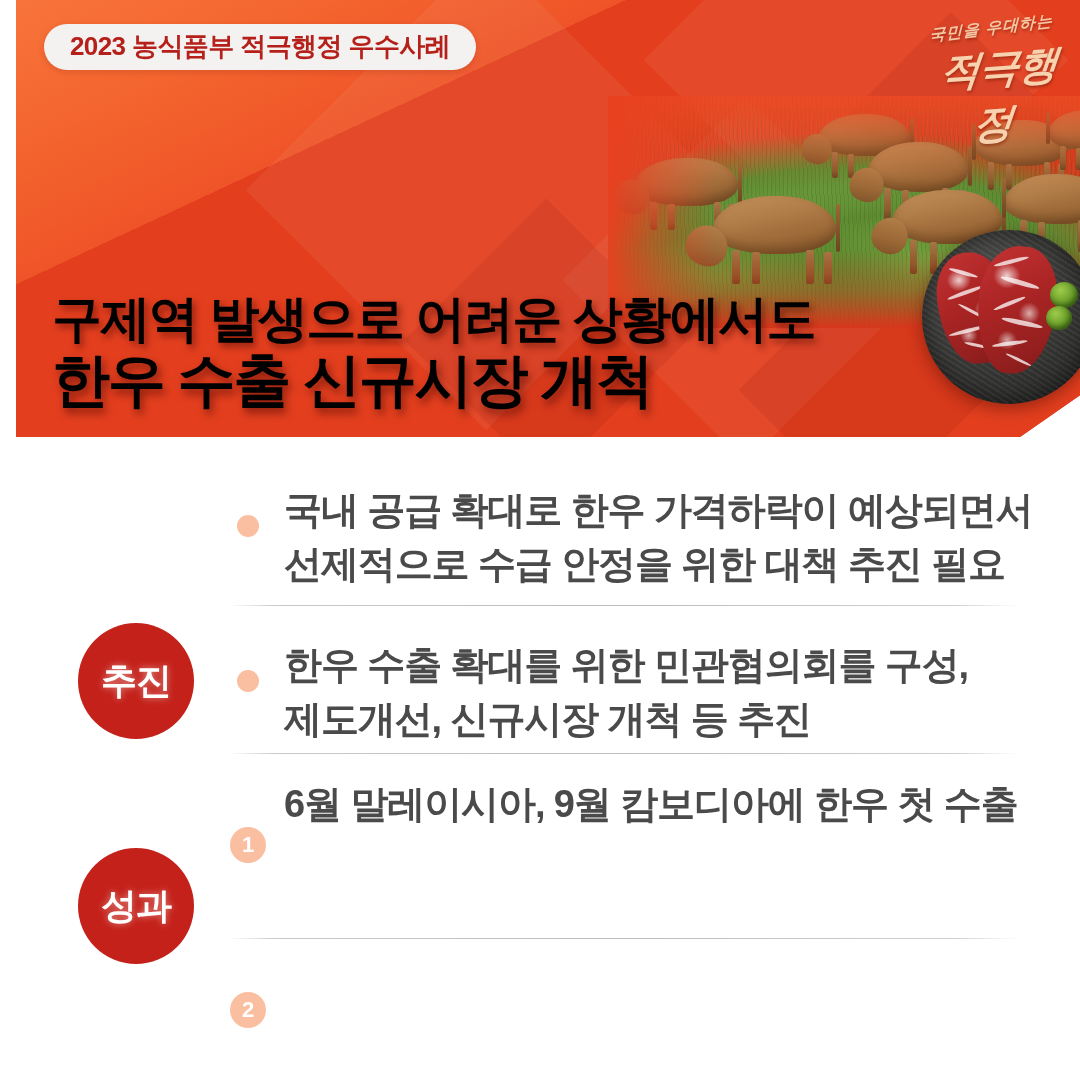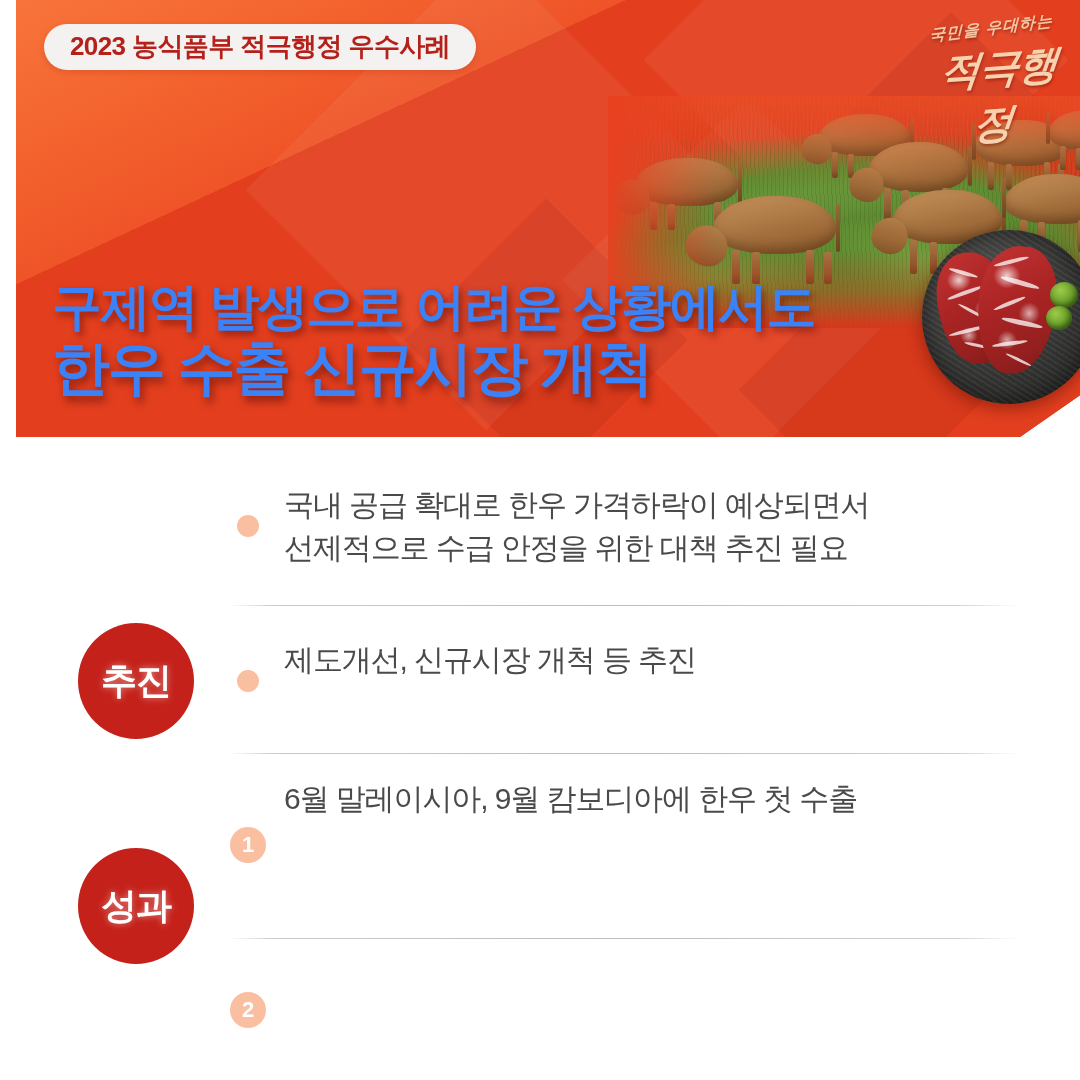--- a/index.html
+++ b/index.html
@@ -203,22 +203,22 @@
     font-weight: 700;
     letter-spacing: -1px;
     font-style: italic;
     transform: skewX(-10deg);
     color: #f8d2ae;
   }
 
   
   .headline {
     position: absolute;
-    left: 36px; bottom: 44px;
-    color: #3b82f6;
+    left: 36px; bottom: 32px;
+    color: #000000;
   }
   .h-line1 {
     font-size: 50px;
     font-weight: 700;
     letter-spacing: -1.6px;
     line-height: 1.1;
     text-shadow: 3px 4px 7px rgba(90,12,6,0.62);
     white-space: nowrap;
   }
   .h-line2 {
@@ -271,22 +271,22 @@
     align-items: center;
     justify-content: center;
     font-size: 22px;
     font-weight: 700;
     line-height: 1;
   }
 
   .txt {
     position: absolute;
     color: #4a4a4a;
-    font-size: 30px;
-    font-weight: 400;
+    font-size: 38px;
+    font-weight: 700;
     letter-spacing: -1.1px;
     line-height: 1.42;
     white-space: nowrap;
   }
   .txt .ln { display: block; }
 
   .divider {
     position: absolute;
     left: 212px; width: 790px; height: 1px;
     background: linear-gradient(90deg, rgba(190,190,190,0) 0%, #c9c9c9 6%, #bdbdbd 50%, #cfcfcf 92%, rgba(200,200,200,0) 100%);
@@ -433,20 +433,21 @@
     <div class="txt" style="left:268px; top:40px;">
       <span class="ln">국내 공급 확대로 한우 가격하락이 예상되면서</span>
       <span class="ln">선제적으로 수급 안정을 위한 대책 추진 필요</span>
     </div>
 
     <div class="divider" style="top:161px;"></div>
 
     <div class="tag" style="left:62px; top:179px;">추진</div>
     <div class="bullet-dot" style="left:221px; top:226px;"></div>
     <div class="txt" style="left:268px; top:195px;">
+      <span class="ln">한우 수출 확대를 위한 민관협의회를 구성,</span>
       <span class="ln">제도개선, 신규시장 개척 등 추진</span>
     </div>
 
     <div class="divider" style="top:309px;"></div>
 
     <div class="tag" style="left:62px; top:404px;">성과</div>
 
     <div class="num-badge" style="left:214px; top:383px;">1</div>
     <div class="txt" style="left:268px; top:334px;">
       <span class="ln">6월 말레이시아, 9월 캄보디아에 한우 첫 수출</span>

